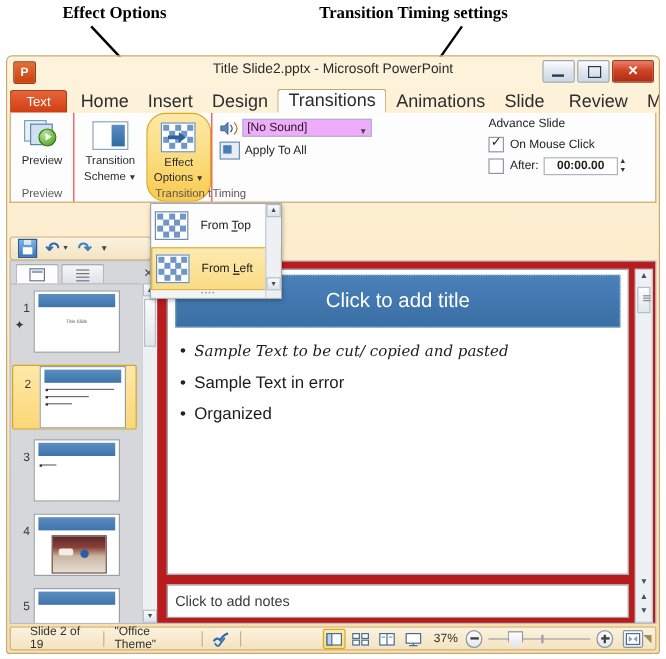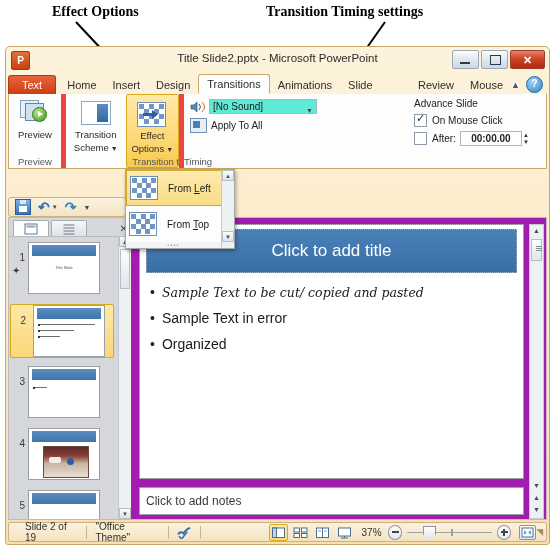--- a/index.html
+++ b/index.html
@@ -55,41 +55,41 @@
   .winbtn .max-sq{position:absolute;left:8px;top:4px;width:9px;height:8px;border:1.5px solid #2b3a4a;}
 
   
   #tab-strip{height:21px;position:relative;padding-left:2px;display:flex;align-items:flex-end;}
   #file-tab{
     height:18px;line-height:18px;padding:0 13px;color:#fff;font-size:11px;
     background:linear-gradient(180deg,#e7643a 0%,#cf3d12 100%);
     border-radius:3px 3px 0 0;border:1px solid #b23a12;border-bottom:none;
     margin-right:3px;
   }
-  .tab{height:18px;line-height:18px;padding:0 8px;font-size:11px;color:#2d2d2d;}
+  .tab{height:18px;line-height:18px;padding:0 8px;font-size:15px;color:#2d2d2d;}
   .tab.active{
     background:#fdfdfd;border:1px solid #c9a96a;border-bottom:1px solid #fdfdfd;
     border-radius:3px 3px 0 0;position:relative;z-index:3;
   }
   #tab-extra{margin-left:auto;display:flex;align-items:center;gap:6px;padding-right:6px;padding-bottom:1px;}
   #min-ribbon-icon{font-size:9px;color:#3a5a7a;}
   #help-icon{
     width:15px;height:15px;border-radius:50%;
     background:radial-gradient(circle at 35% 30%,#9fd2f5,#2f87d0);
     border:1px solid #1d6aab;color:#fff;font-size:10px;font-weight:700;
     text-align:center;line-height:14px;
   }
 
   
   #ribbon{
     position:relative;height:75px;background:#fdfdfd;
     border:1px solid #c9a96a;border-top:none;margin:0 2px;
     box-sizing:border-box;display:flex;
   }
-  .rgroup{position:relative;border-right:5px solid #ef4444;height:100%;box-sizing:border-box;}
+  .rgroup{position:relative;border-right:1px solid #ef4444;height:100%;box-sizing:border-box;}
   .rgroup-label{
     position:absolute;bottom:1px;left:0;right:0;text-align:center;
     font-size:9.5px;color:#55575a;overflow:hidden;white-space:nowrap;
   }
   .bigbtn{
     width:52px;padding-top:4px;text-align:center;cursor:default;
     display:flex;flex-direction:column;align-items:center;
   }
   .bigbtn .lbl{font-size:9.5px;line-height:10.5px;color:#2b2b2b;margin-top:2px;}
   .bigbtn.sel{
@@ -114,21 +114,21 @@
   .ic-eff{width:27px;height:23px;position:relative;background:#fff;border:1px solid #6f90b2;overflow:hidden;}
   .ic-eff .chk{position:absolute;width:5px;height:5px;background:#6f96c4;}
   .ic-eff .arw{position:absolute;left:5px;top:6px;width:16px;height:11px;}
   .drop-caret{font-size:7px;color:#333;margin-left:2px;}
 
   
   #timing-group{padding:4px 6px 0 6px;width:212px;}
   .trow{display:flex;align-items:center;height:17px;margin-bottom:2px;}
   .timing-ic{width:16px;height:14px;margin-right:3px;position:relative;flex:none;}
   .combo{
-    width:108px;height:15px;border:1px solid #a9b6c4;background:#5eead4;
+    width:108px;height:15px;border:1px solid #a9b6c4;background:#f0abfc;
     font-size:10px;line-height:14px;padding-left:3px;position:relative;box-sizing:border-box;
   }
   .combo .cv{display:block;padding-right:12px;overflow:hidden;white-space:nowrap;}
   .combo .car{position:absolute;right:3px;top:4px;font-size:7px;color:#444;}
   .spin{
     width:100px;height:15px;border:1px solid #a9b6c4;background:#fff;
     font-size:10px;line-height:14px;text-align:right;padding-right:14px;
     position:relative;box-sizing:border-box;
   }
   .spin .up,.spin .dn{position:absolute;right:2px;font-size:6px;color:#333;line-height:6px;}
@@ -229,21 +229,21 @@
   .tbullet{position:absolute;left:4px;width:1.8px;height:1.8px;background:#333;}
   .tcenter{position:absolute;left:0;right:0;top:22px;text-align:center;font-size:4px;color:#555;}
   #panel-scroll{
     position:absolute;right:0;top:18px;bottom:0;width:13px;background:#eef1f4;
     border-left:1px solid #c3c9d0;box-sizing:border-box;
   }
   #panel-thumb-grip{position:absolute;left:1px;right:1px;top:13px;height:40px;
      background:linear-gradient(180deg,#fbfcfd,#e1e6ec);border:1px solid #b6bec7;box-sizing:border-box;}
 
   
-  #edit-area{flex:1;position:relative;background:#a21caf;text-decoration:underline;}
+  #edit-area{flex:1;position:relative;background:#b91c1c;text-decoration:underline;}
   #slide-canvas{
     position:absolute;left:8px;top:6px;right:22px;height:255px;
     background:#fff;border:1px solid #9aa0a6;box-sizing:border-box;overflow:hidden;
   }
   #title-ph{
     position:absolute;left:6px;right:6px;top:4px;height:44px;
     background:linear-gradient(180deg,#4a81b8 0%,#3a6fa5 100%);
     border:1px dotted #9bb3cb;box-sizing:border-box;
     display:flex;align-items:center;justify-content:center;
   }
@@ -369,21 +369,21 @@
     <div class="rgroup" style="width:118px;display:flex;">
       <div class="bigbtn" style="margin-left:4px;">
         <div class="icon-box">
           <div class="ic-scheme" style="margin-top:3px;"></div>
         </div>
         <div class="lbl">Transition</div>
         <div class="lbl">
           <span>Scheme</span><span class="drop-caret">▼</span>
         </div>
       </div>
-      <div class="bigbtn sel" style="margin-left:4px;">
+      <div class="bigbtn sel" style="margin-left:4px;border-radius:16px;">
         <div class="icon-box">
           <div class="ic-eff" style="margin-top:3px;">
             <span class="chk" style="left:1px;top:1px;"></span>
               <span class="chk" style="left:11px;top:1px;"></span>
             <span class="chk" style="left:21px;top:1px;"></span>
               <span class="chk" style="left:6px;top:6px;"></span>
             <span class="chk" style="left:16px;top:6px;"></span>
               <span class="chk" style="left:1px;top:11px;"></span>
             <span class="chk" style="left:11px;top:11px;"></span>
               <span class="chk" style="left:21px;top:11px;"></span>
@@ -441,49 +441,49 @@
             <span class="dn">▼</span>
           </span>
         </div>
         <div class="rgroup-label" style="text-align:left;">Timing</div>
       </div>
 
     </div>
   </div>
 
   <div id="eff-dropdown">
+    <div class="eff-item">
+      <span class="eff-thumb">
+        <span class="chk" style="left:1px;top:1px;"></span>
+          <span class="chk" style="left:11px;top:1px;"></span>
+        <span class="chk" style="left:20px;top:1px;"></span>
+          <span class="chk" style="left:6px;top:6px;"></span>
+        <span class="chk" style="left:15px;top:6px;"></span>
+          <span class="chk" style="left:1px;top:11px;"></span>
+        <span class="chk" style="left:11px;top:11px;"></span>
+          <span class="chk" style="left:20px;top:11px;"></span>
+        <span class="chk" style="left:6px;top:16px;"></span>
+          <span class="chk" style="left:15px;top:16px;"></span>
+      </span>
+      <span class="eff-lbl"><span>From </span><u>T</u><span>op</span></span>
+    </div>
     <div class="eff-item sel">
       <span class="eff-thumb">
         <span class="chk" style="left:1px;top:1px;"></span>
           <span class="chk" style="left:11px;top:1px;"></span>
         <span class="chk" style="left:20px;top:1px;"></span>
           <span class="chk" style="left:6px;top:6px;"></span>
         <span class="chk" style="left:15px;top:6px;"></span>
           <span class="chk" style="left:1px;top:11px;"></span>
         <span class="chk" style="left:11px;top:11px;"></span>
           <span class="chk" style="left:20px;top:11px;"></span>
         <span class="chk" style="left:6px;top:16px;"></span>
           <span class="chk" style="left:15px;top:16px;"></span>
       </span>
       <span class="eff-lbl"><span>From </span><u>L</u><span>eft</span></span>
-    </div>
-    <div class="eff-item">
-      <span class="eff-thumb">
-        <span class="chk" style="left:1px;top:1px;"></span>
-          <span class="chk" style="left:11px;top:1px;"></span>
-        <span class="chk" style="left:20px;top:1px;"></span>
-          <span class="chk" style="left:6px;top:6px;"></span>
-        <span class="chk" style="left:15px;top:6px;"></span>
-          <span class="chk" style="left:1px;top:11px;"></span>
-        <span class="chk" style="left:11px;top:11px;"></span>
-          <span class="chk" style="left:20px;top:11px;"></span>
-        <span class="chk" style="left:6px;top:16px;"></span>
-          <span class="chk" style="left:15px;top:16px;"></span>
-      </span>
-      <span class="eff-lbl"><span>From </span><u>T</u><span>op</span></span>
     </div>
     <div id="eff-scroll">
       <div class="sc-arrow">
           <span class="t">▲</span>
         </div>
       <div class="sc-arrow" style="position:absolute;bottom:6px;">
           <span class="t">▼</span>
         </div>
     </div>
     <div id="eff-grip">••••</div>

